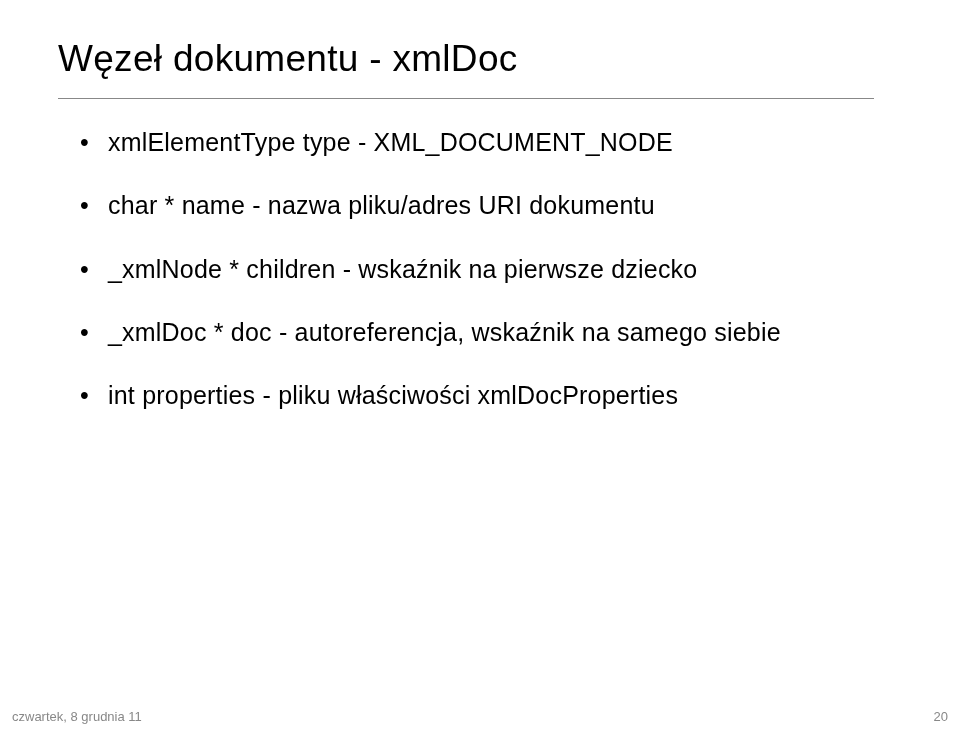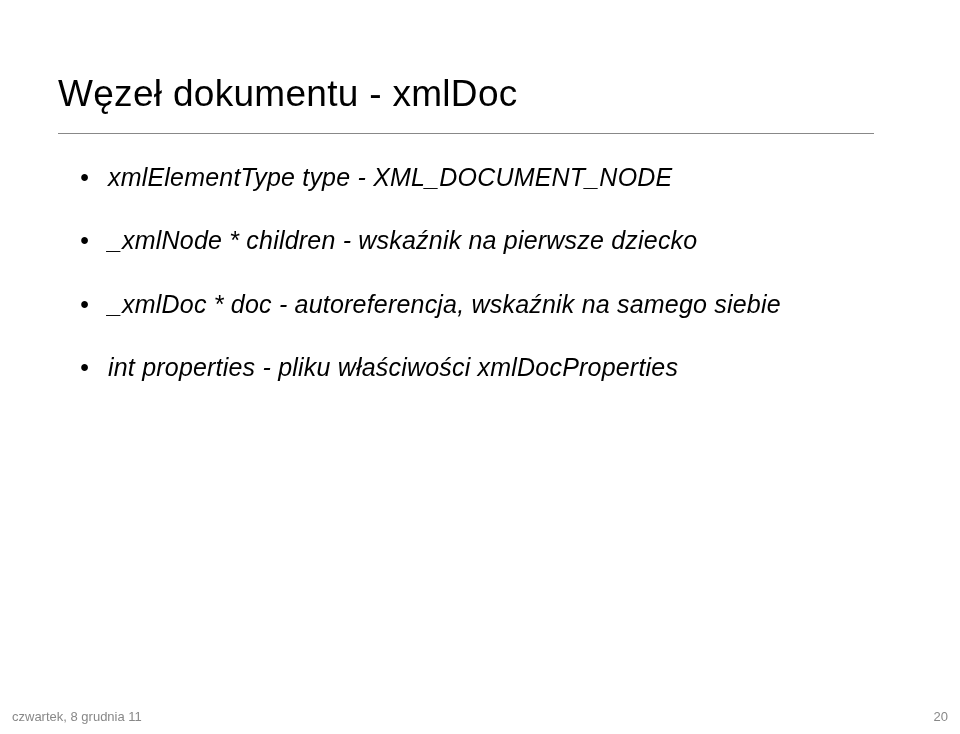--- a/index.html
+++ b/index.html
@@ -11,21 +11,20 @@
       width: 960px;
       height: 734px;
       background: #ffffff;
       font-family: "Helvetica Neue", Helvetica, Arial, sans-serif;
       position: relative;
       color: #000;
       font-weight: 300;
     }
     .slide {
       padding: 38px 86px 0 58px;
-      margin-top: 35px;
     }
     .title {
       font-size: 37px;
       font-weight: 400;
       letter-spacing: 0.3px;
       margin-bottom: 18px;
     }
     .hr {
       border: none;
       border-top: 1px solid #888;
@@ -33,21 +32,20 @@
     }
     .subtitle {
       font-size: 25px;
       font-weight: 400;
       margin-bottom: 28px;
       letter-spacing: 0.2px;
     }
     .bullet-list {
       list-style: none;
       padding-left: 22px;
-      font-style: italic;
     }
     .bullet-list li {
       font-size: 25px;
       font-weight: 400;
       margin-bottom: 32px;
       position: relative;
       padding-left: 28px;
       letter-spacing: 0.2px;
       line-height: 1.25;
     }
@@ -71,20 +69,21 @@
     }
   </style>
 </head>
 <body>
 
 <div class="slide">
   <h1 class="title">Węzeł dokumentu - xmlDoc</h1>
   <hr class="hr">
   <ul class="bullet-list">
     <li>xmlElementType type - XML_DOCUMENT_NODE</li>
+    <li>char * name - nazwa pliku/adres URI dokumentu</li>
     <li>_xmlNode * children - wskaźnik na pierwsze dziecko</li>
     <li>_xmlDoc * doc - autoreferencja, wskaźnik na samego siebie</li>
     <li>int properties - pliku właściwości xmlDocProperties</li>
   </ul>
 </div>
 
 <div class="footer">
   <span>czwartek, 8 grudnia 11</span>
   <span>20</span>
 </div>

